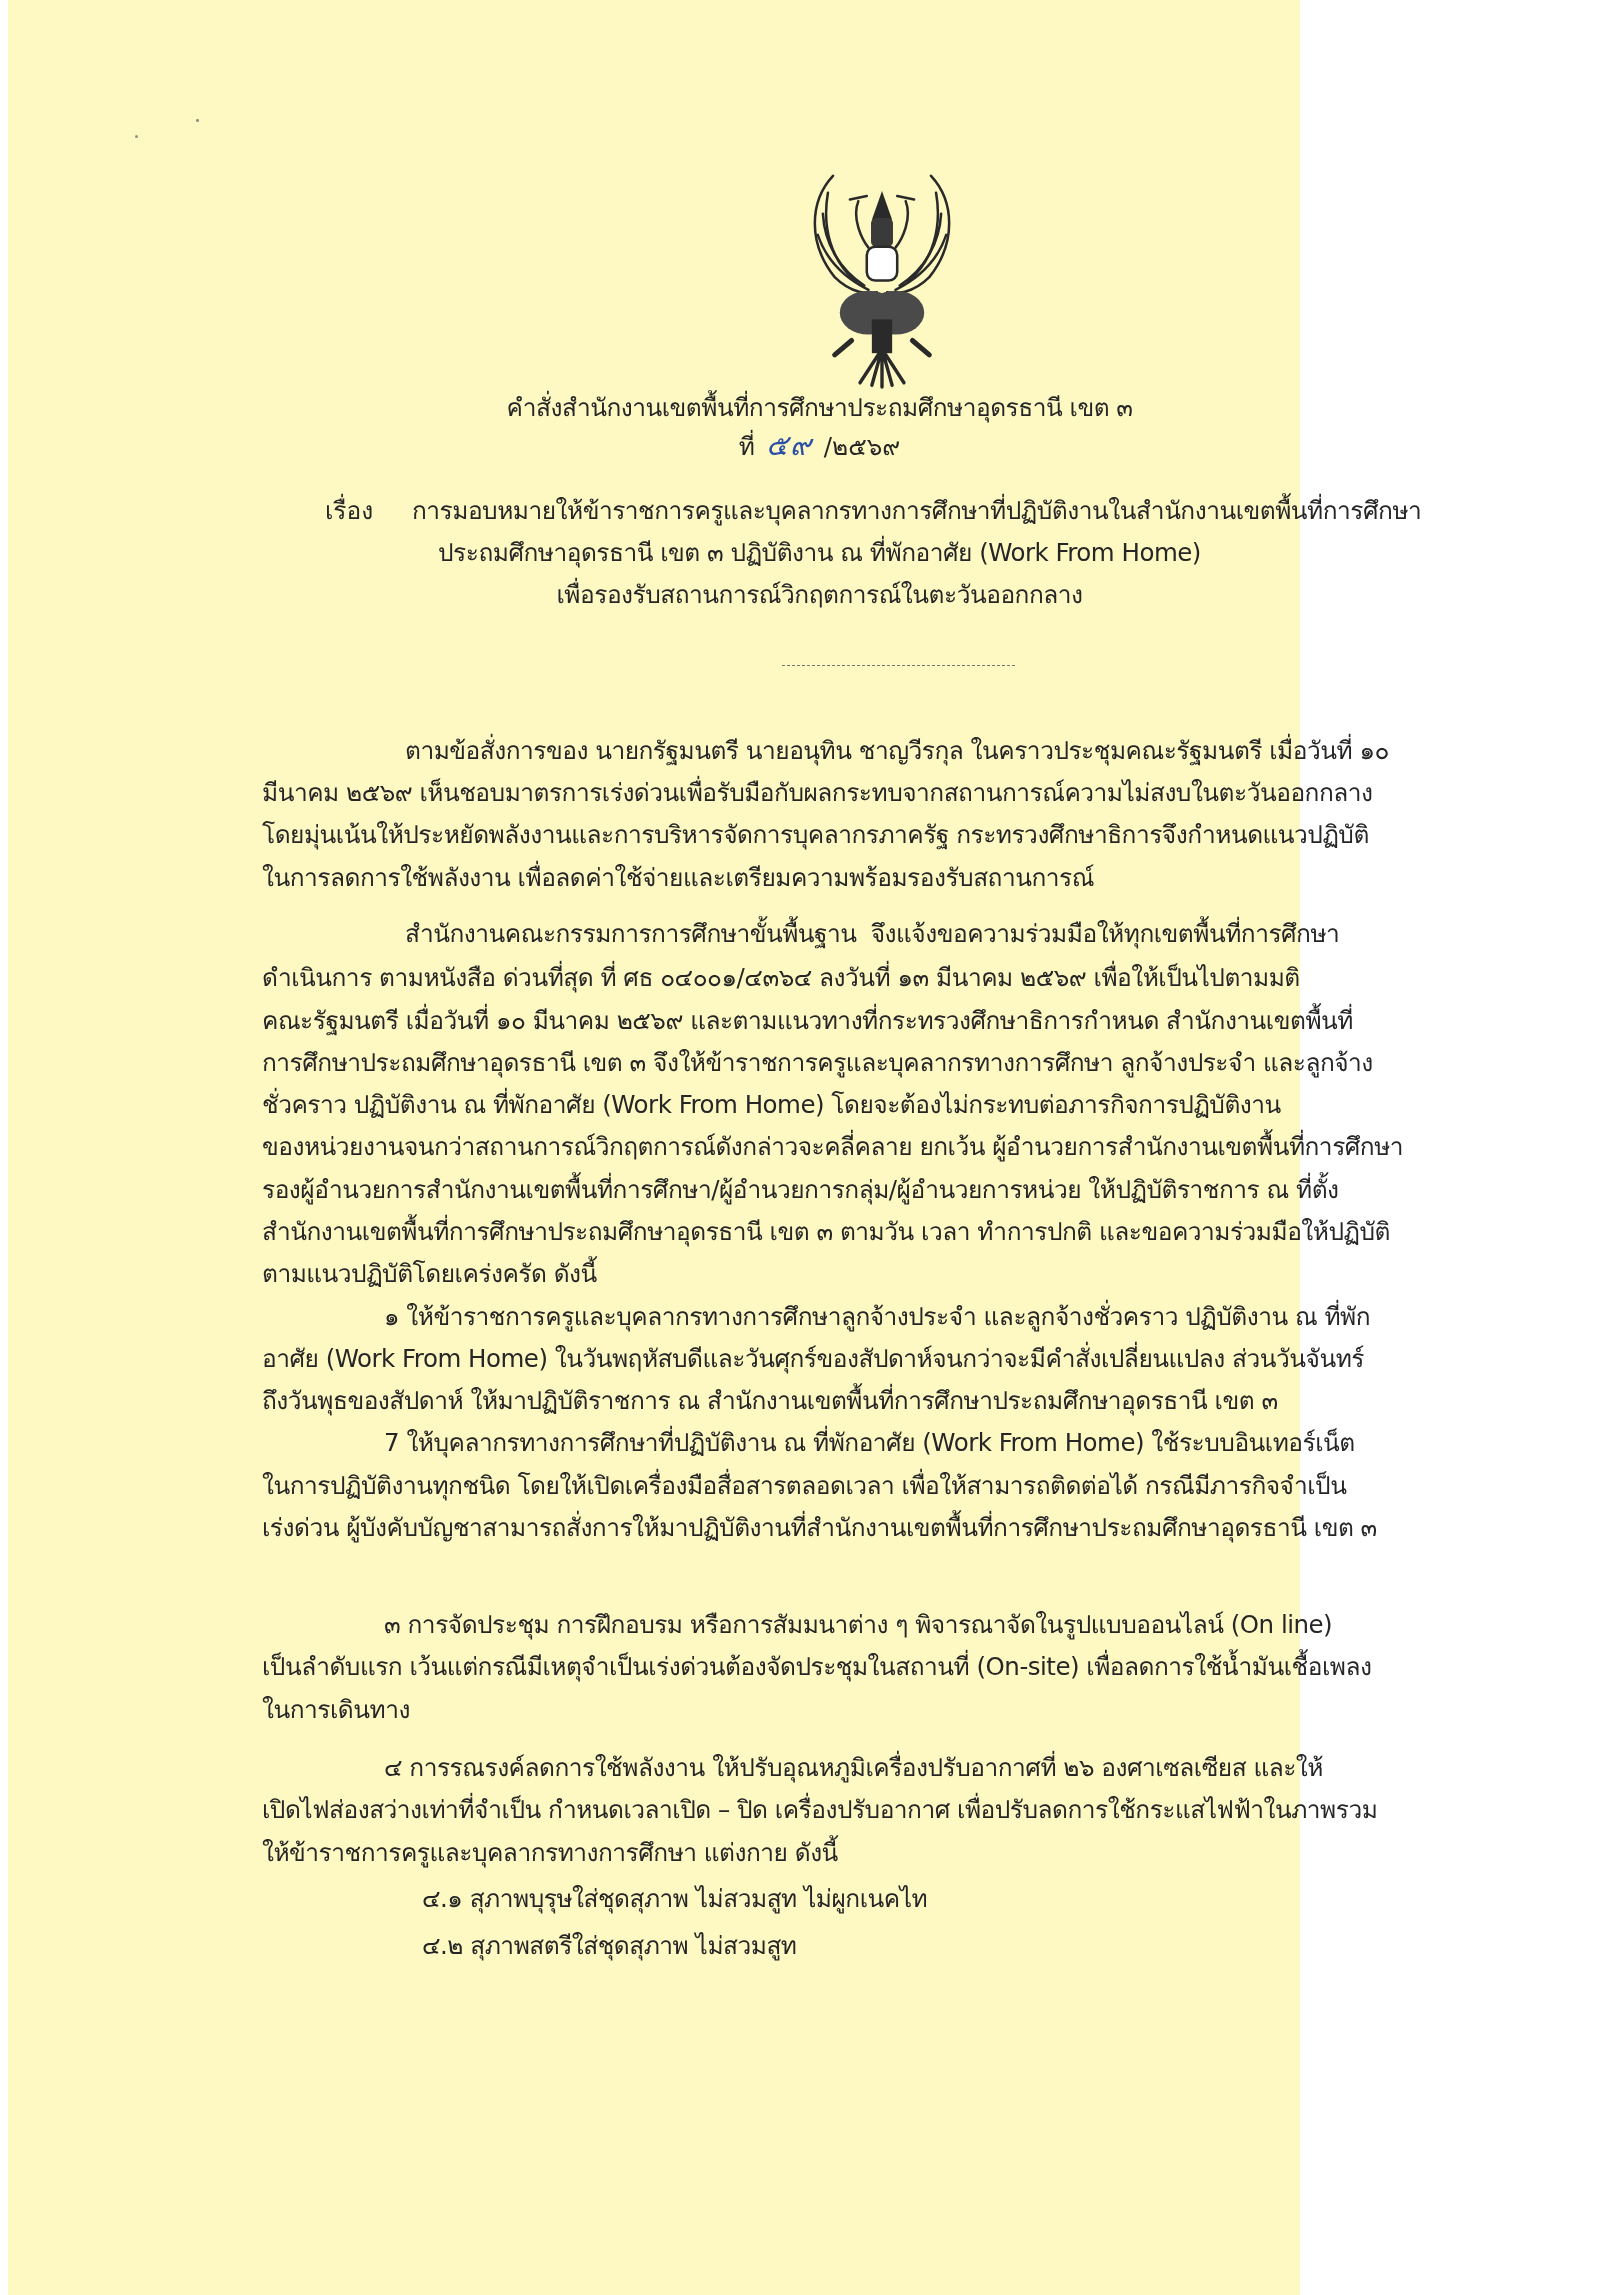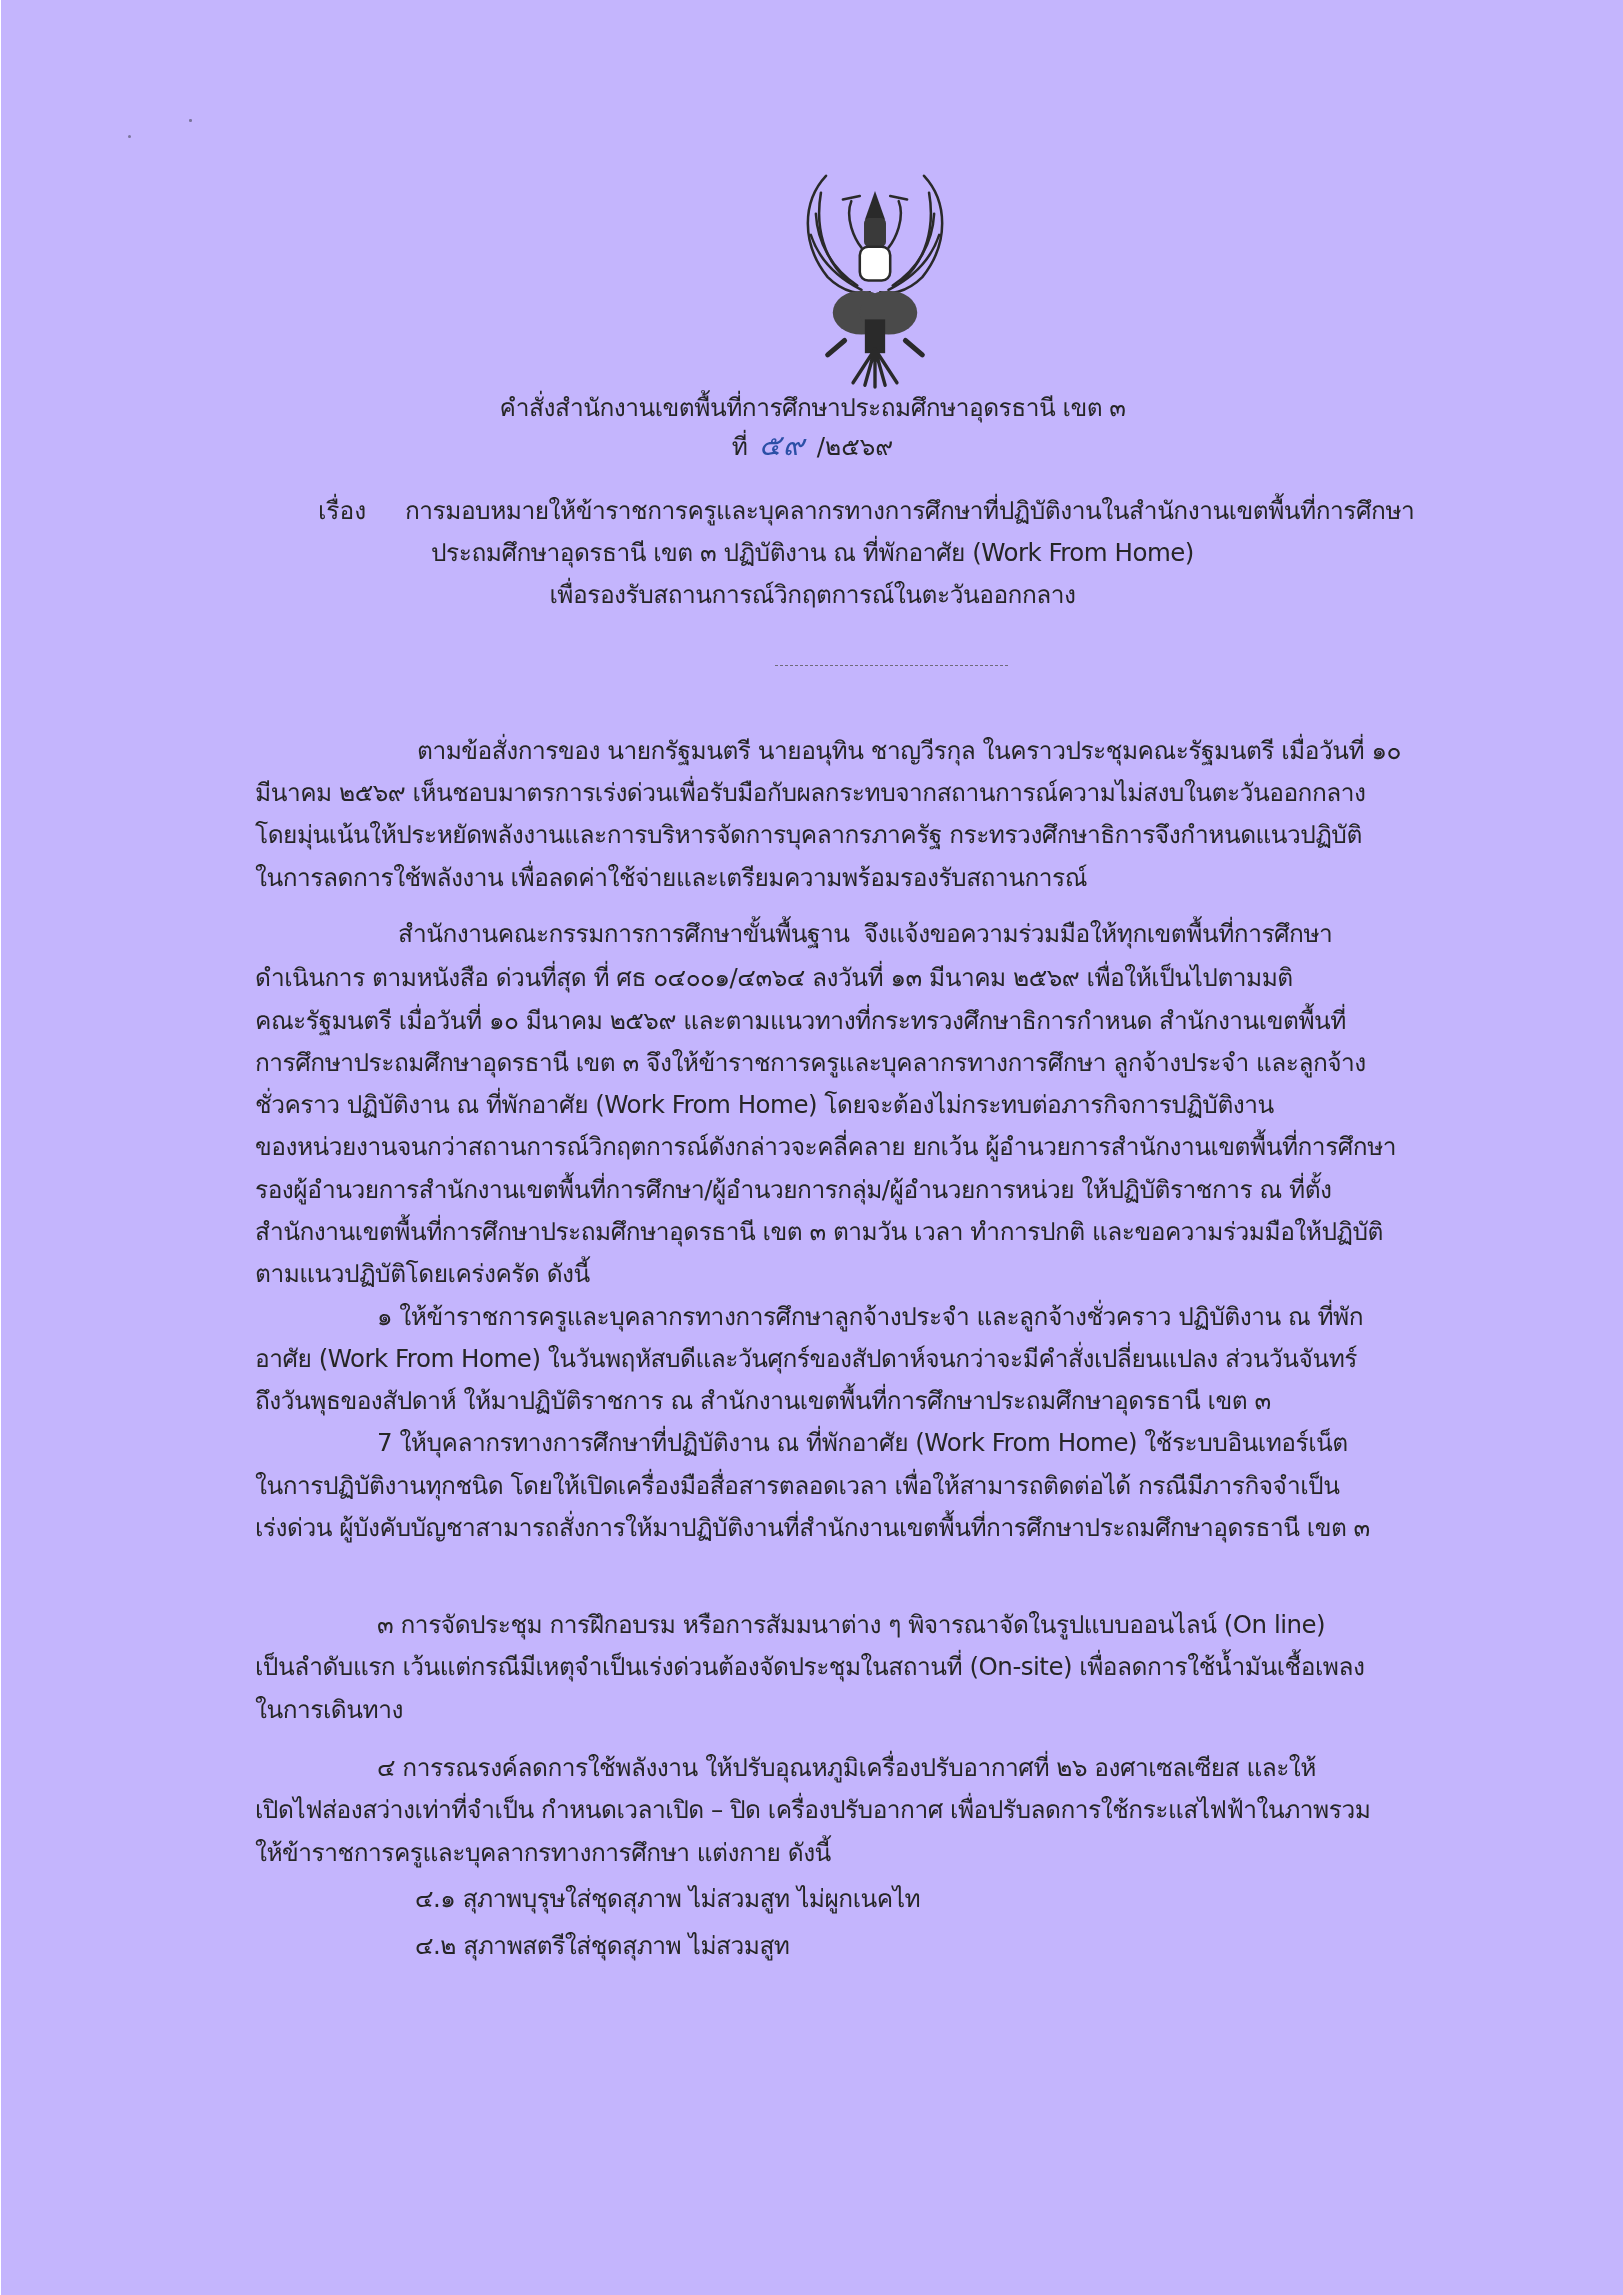--- a/index.html
+++ b/index.html
@@ -1,18 +1,18 @@
 <!DOCTYPE html>
 <html style="font-size:13.5px"><head>
 <meta charset="utf-8">
 <style>
   html, body { margin: 0; padding: 0; background: #ffffff; }
   body { width: 1623px; height: 2295px; position: relative; overflow: hidden;
          font-family: "DejaVu Sans", "Liberation Sans", sans-serif; color: #262626; }
-  .page { position: absolute; left: 1px; top: 0; width: 1623px; height: 2295px; background: #c4b5fd; }
+  .page { position: absolute; left: 8px; top: 0; width: 1292px; height: 2295px; background: #fef9c3; }
   .speck { position: absolute; width: 3.4px; height: 3.4px; background: #4a4a5a; border-radius: 50%; opacity: .6; }
   .emblem { position: absolute; left: 776px; top: 167px; width: 196px; height: 222px; }
   .line { position: absolute; white-space: nowrap; font-size: 24.5px; line-height: 34px;
           letter-spacing: -0.5px; transform-origin: left center; }
   .center { text-align: center; left: 0; width: 1623px; }
   .order-no { position: absolute; left: 0; width: 1623px; text-align: center; top: 428px; font-size: 24.5px; line-height: 34px; }
   .hand { color: #2b4fa6; font-style: italic; font-size: 29px; letter-spacing: 1.7px; padding: 0 3.4px; }
   .subject-label { position: absolute; left: 317px; top: 494px; font-size: 24.5px; line-height: 34px; }
   .divider { position: absolute; left: 774px; top: 665px; width: 233px; height: 0;
              border-top: 1.7px dashed #5a5a5a; opacity: .8; }
@@ -63,21 +63,21 @@
     <span>/๒๕๖๙</span>
   </div>
 
   <div class="subject-label">เรื่อง</div>
   <div class="line" style="left:404px;top:494px;">การมอบหมายให้ข้าราชการครูและบุคลากรทางการศึกษาที่ปฏิบัติงานในสำนักงานเขตพื้นที่การศึกษา</div>
   <div class="line center" style="top:536px;">ประถมศึกษาอุดรธานี เขต ๓  ปฏิบัติงาน ณ ที่พักอาศัย (Work From Home)</div>
   <div class="line center" style="top:578px;">เพื่อรองรับสถานการณ์วิกฤตการณ์ในตะวันออกกลาง</div>
 
   <div class="divider"></div>
 
-  <div class="line" style="left:397px;top:734px;margin-left:19px;">ตามข้อสั่งการของ นายกรัฐมนตรี นายอนุทิน  ชาญวีรกุล ในคราวประชุมคณะรัฐมนตรี เมื่อวันที่ ๑๐</div>
+  <div class="line" style="left:397px;top:734px;">ตามข้อสั่งการของ นายกรัฐมนตรี นายอนุทิน  ชาญวีรกุล ในคราวประชุมคณะรัฐมนตรี เมื่อวันที่ ๑๐</div>
   <div class="line" style="left:254px;top:776px;">มีนาคม ๒๕๖๙ เห็นชอบมาตรการเร่งด่วนเพื่อรับมือกับผลกระทบจากสถานการณ์ความไม่สงบในตะวันออกกลาง</div>
   <div class="line" style="left:254px;top:818px;">โดยมุ่นเน้นให้ประหยัดพลังงานและการบริหารจัดการบุคลากรภาครัฐ กระทรวงศึกษาธิการจึงกำหนดแนวปฏิบัติ</div>
   <div class="line" style="left:254px;top:861px;">ในการลดการใช้พลังงาน เพื่อลดค่าใช้จ่ายและเตรียมความพร้อมรองรับสถานการณ์</div>
 
   <div class="line" style="left:397px;top:919px;font-family:Liberation Mono, monospace;">สำนักงานคณะกรรมการการศึกษาขั้นพื้นฐาน  จึงแจ้งขอความร่วมมือให้ทุกเขตพื้นที่การศึกษา</div>
   <div class="line" style="left:254px;top:961px;">ดำเนินการ ตามหนังสือ ด่วนที่สุด ที่ ศธ ๐๔๐๐๑/๔๓๖๔ ลงวันที่ ๑๓ มีนาคม ๒๕๖๙  เพื่อให้เป็นไปตามมติ</div>
   <div class="line" style="left:254px;top:1004px;">คณะรัฐมนตรี เมื่อวันที่ ๑๐ มีนาคม ๒๕๖๙ และตามแนวทางที่กระทรวงศึกษาธิการกำหนด  สำนักงานเขตพื้นที่</div>
   <div class="line" style="left:254px;top:1046px;">การศึกษาประถมศึกษาอุดรธานี เขต ๓  จึงให้ข้าราชการครูและบุคลากรทางการศึกษา ลูกจ้างประจำ และลูกจ้าง</div>
   <div class="line" style="left:254px;top:1088px;">ชั่วคราว ปฏิบัติงาน  ณ  ที่พักอาศัย  (Work From Home)  โดยจะต้องไม่กระทบต่อภารกิจการปฏิบัติงาน</div>
   <div class="line" style="left:254px;top:1130px;">ของหน่วยงานจนกว่าสถานการณ์วิกฤตการณ์ดังกล่าวจะคลี่คลาย ยกเว้น ผู้อำนวยการสำนักงานเขตพื้นที่การศึกษา</div>

